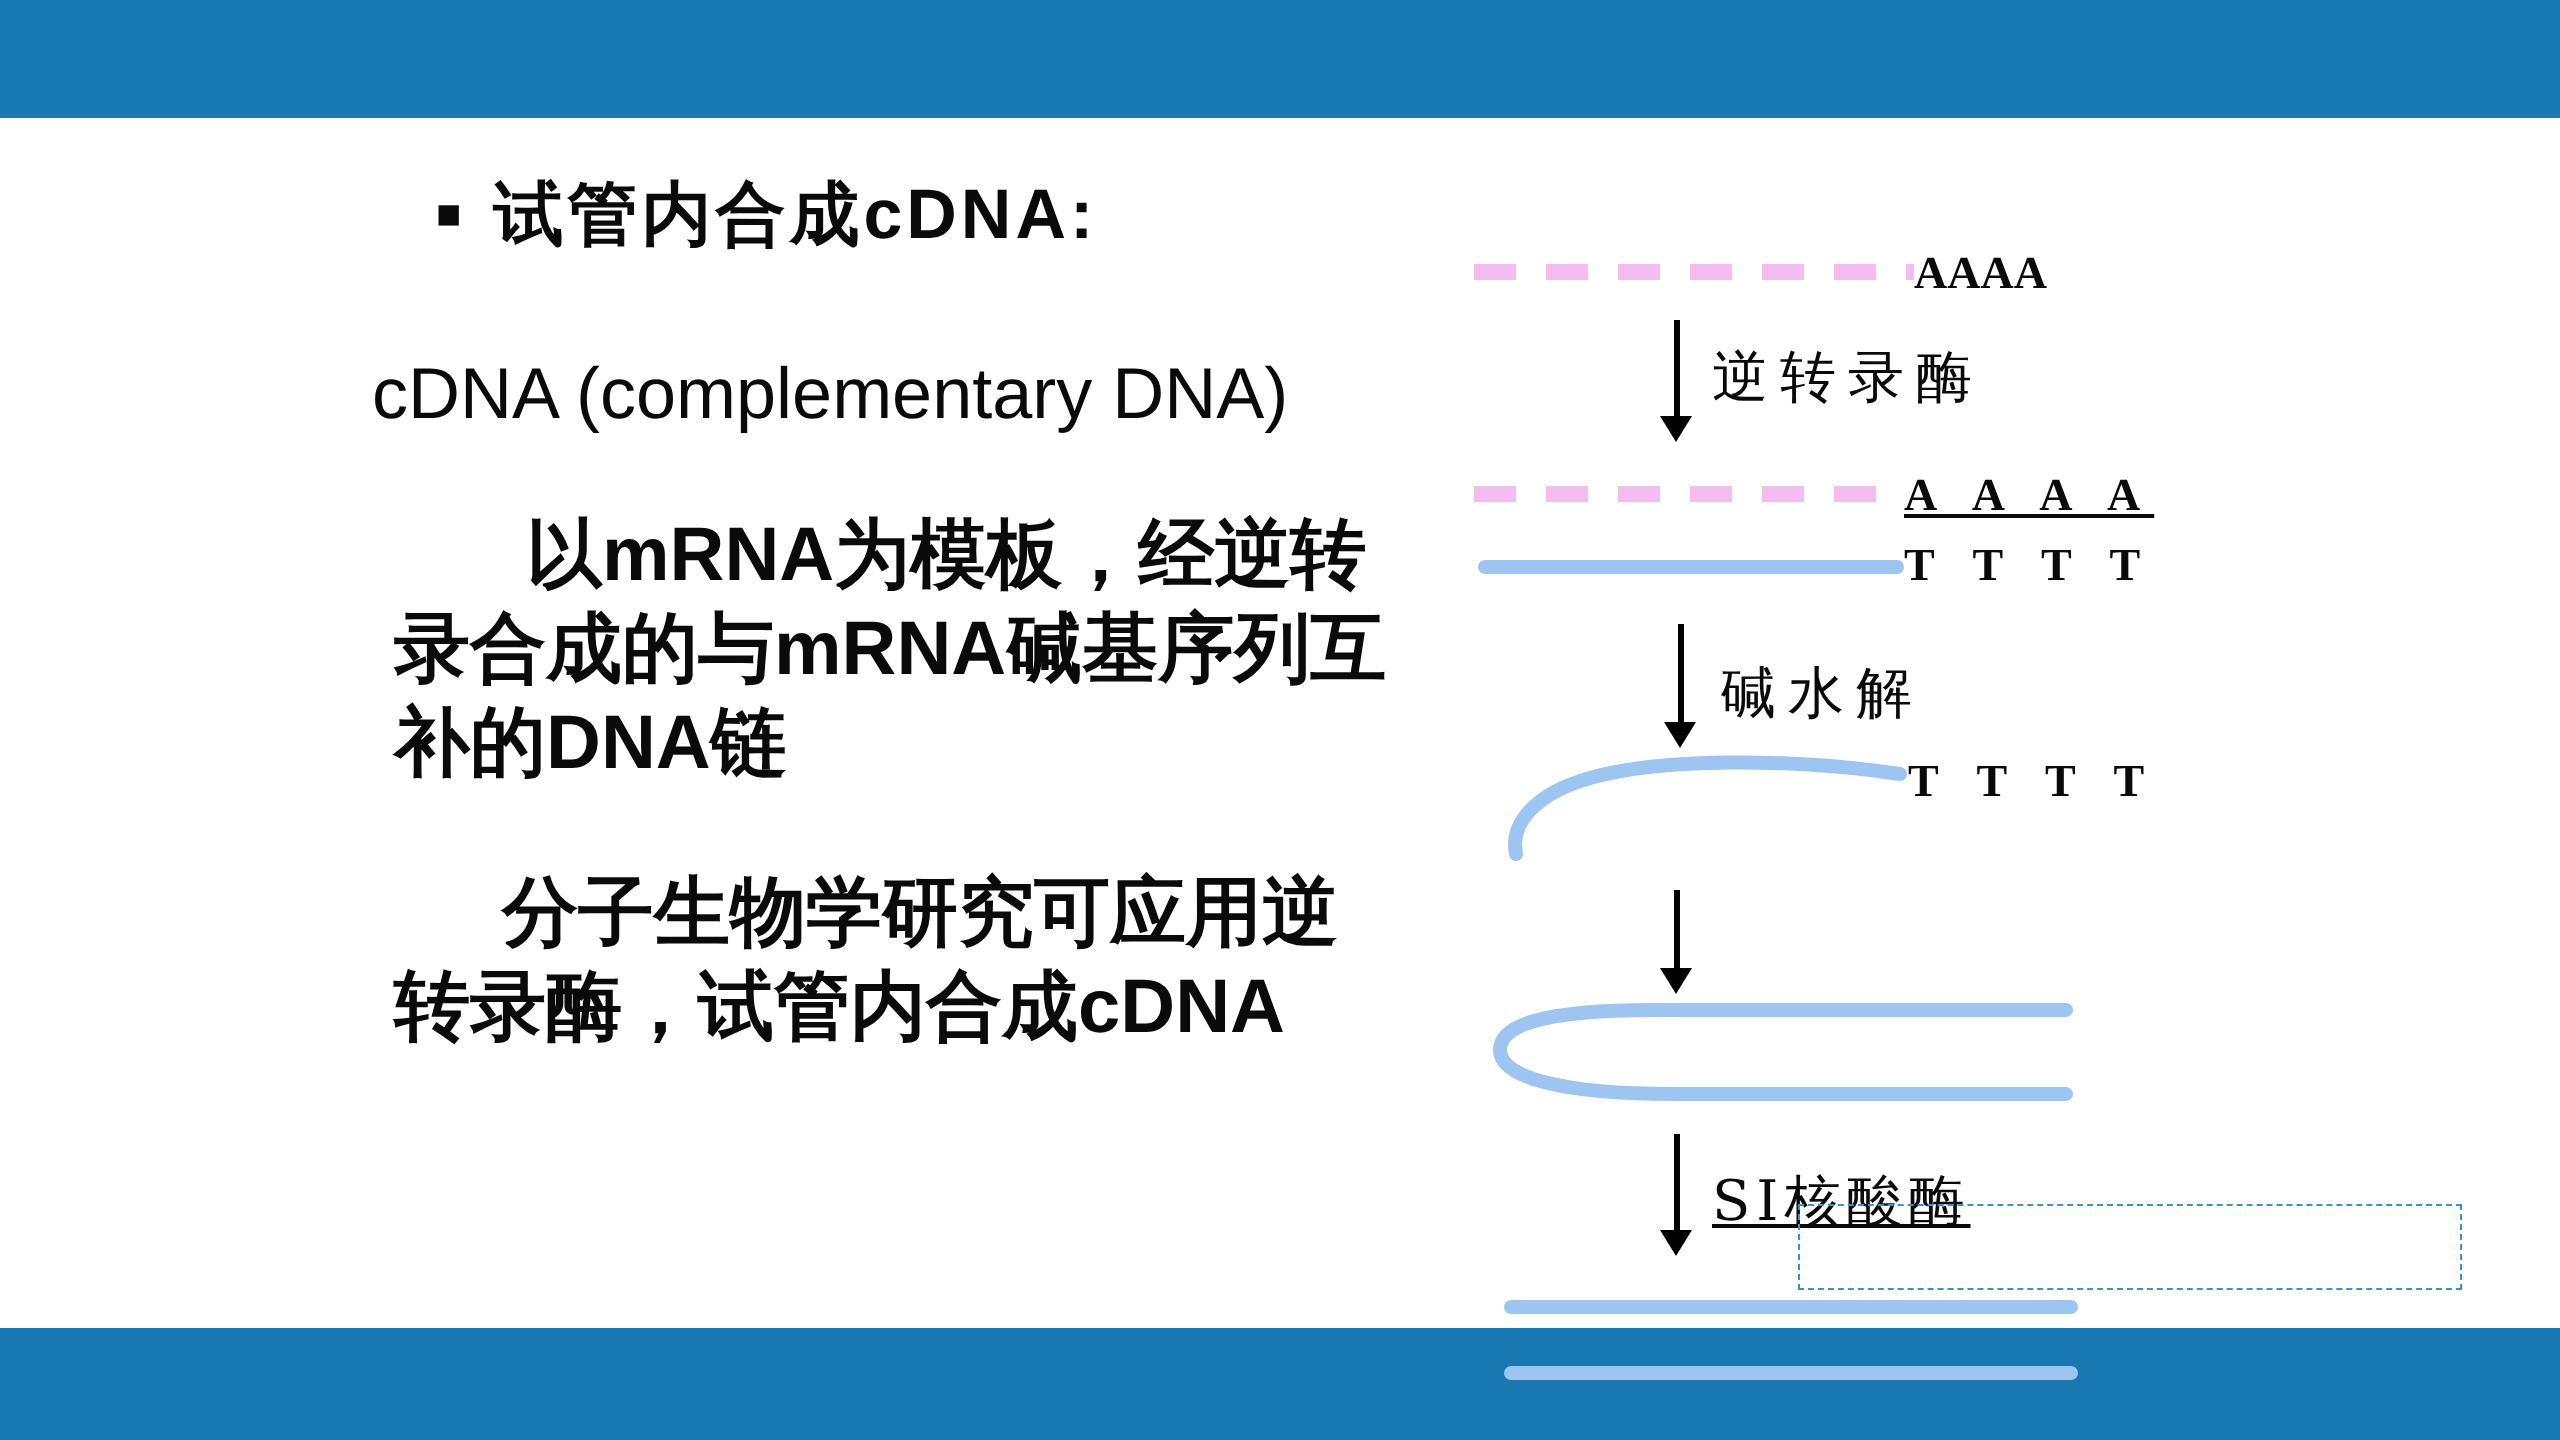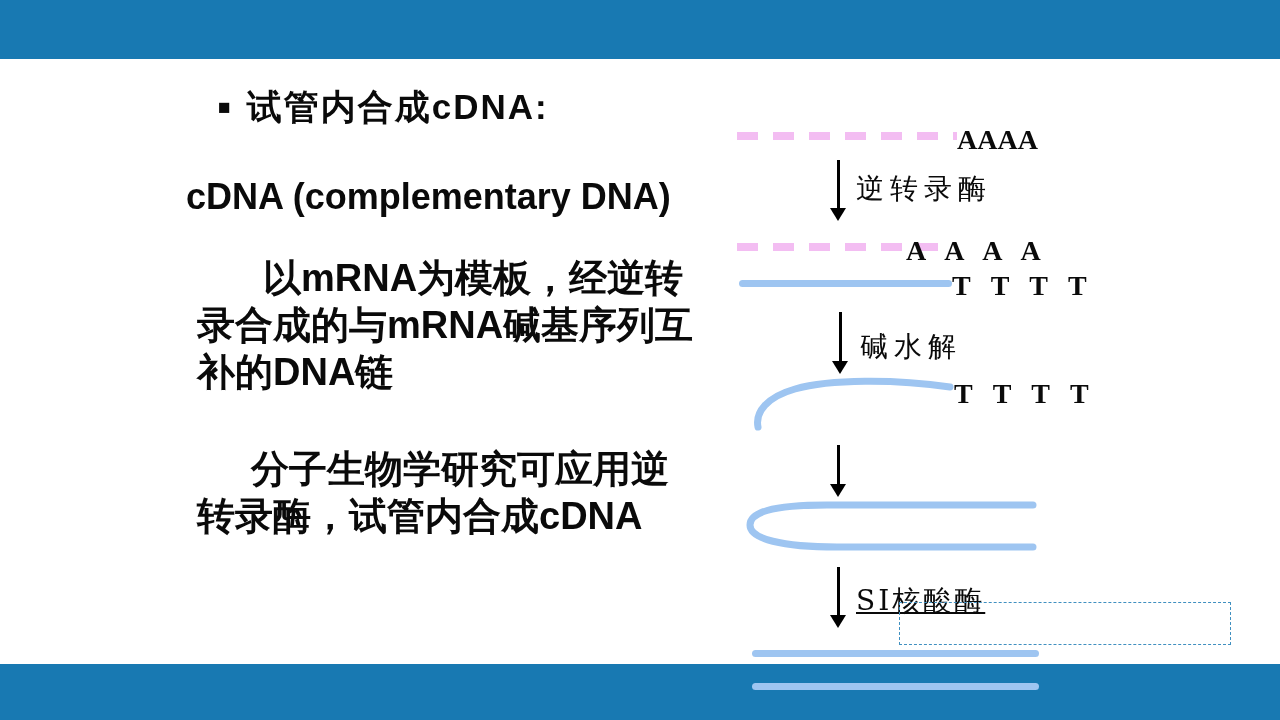--- a/index.html
+++ b/index.html
@@ -14,31 +14,31 @@
     position:relative;width:1280px;height:720px;background:#ffffff;
     overflow:hidden;font-family:"Liberation Sans",sans-serif;color:var(--ink);
   }
   .bar{position:absolute;left:0;width:1280px;background:var(--bar-blue);}
   .bar.top{top:0;height:59px;}
   .bar.bottom{top:664px;height:56px;}
 
   
   .title{position:absolute;left:218px;top:84px;font-size:35px;font-weight:bold;letter-spacing:2px;white-space:nowrap;}
   .title .bullet{font-size:21px;margin-right:16px;position:relative;top:-5px;letter-spacing:0;}
-  .subtitle{position:absolute;left:186px;top:176px;font-size:36px;font-weight:bold;white-space:nowrap;}
+  .subtitle{position:absolute;left:186px;top:176px;font-size:36px;font-weight:normal;white-space:nowrap;}
   .para{position:absolute;left:197px;font-size:38px;font-weight:bold;line-height:47px;white-space:nowrap;}
   .para1{top:255px;}
-  .para2{top:446px;}
+  .para2{top:434px;}
   .pline.ind1{padding-left:66px;}
   .pline.ind2{padding-left:54px;}
 
   
   .strand{position:absolute;height:7px;border-radius:3.5px;background:var(--strand-blue);}
   .pinkdash{position:absolute;height:8px;background:repeating-linear-gradient(90deg,var(--strand-pink) 0 21px,transparent 21px 36px);}
-  .seq{position:absolute;font-family:"Liberation Serif",serif;font-weight:bold;font-size:28px;white-space:nowrap;}
+  .seq{position:absolute;font-family:"Liberation Serif",serif;font-weight:bold;font-size:23px;white-space:nowrap;}
   .seq.spaced{letter-spacing:7px;}
   .enz{position:absolute;font-family:"DejaVu Serif",serif;font-size:28px;white-space:nowrap;}
   .enz .strong{font-weight:bold;}
   .ls6{letter-spacing:6px;text-align:center;}
   .ls3{letter-spacing:3px;text-decoration:underline;}
   .ls1{letter-spacing:1px;}
 
   .arrow{position:absolute;width:18px;}
   .arrow .shaft{position:absolute;left:50%;margin-left:-1.5px;width:3px;top:0;bottom:11px;background:#000;}
   .arrow .head{position:absolute;left:50%;margin-left:-8px;bottom:0;width:0;height:0;
@@ -78,21 +78,21 @@
   <div class="pinkdash" style="left:737px;top:132px;width:220px;"></div>
   <div class="seq" style="left:957px;top:124px;">AAAA</div>
 
   <div class="arrow" style="left:829px;top:160px;height:61px;">
     <div class="shaft"></div>
     <div class="head"></div>
   </div>
   <div class="enz ls6" style="left:856px;top:170px;">逆转录酶</div>
 
   <div class="pinkdash" style="left:737px;top:243px;width:215px;"></div>
-  <div class="seq spaced" style="left:906px;top:235px;">A A A A</div>
+  <div class="seq spaced" style="left:952px;top:235px;text-decoration:underline;">A A A A</div>
   <div class="strand" style="left:739px;top:280px;width:213px;"></div>
   <div class="seq spaced" style="left:952px;top:270px;">T T T T</div>
 
   <div class="arrow" style="left:831px;top:312px;height:62px;">
     <div class="shaft"></div>
     <div class="head"></div>
   </div>
   <div class="enz ls6" style="left:860px;top:328px;">碱水解</div>
 
   <svg class="curve" style="left:745px;top:372px;" width="215" height="65" viewBox="0 0 215 65">

